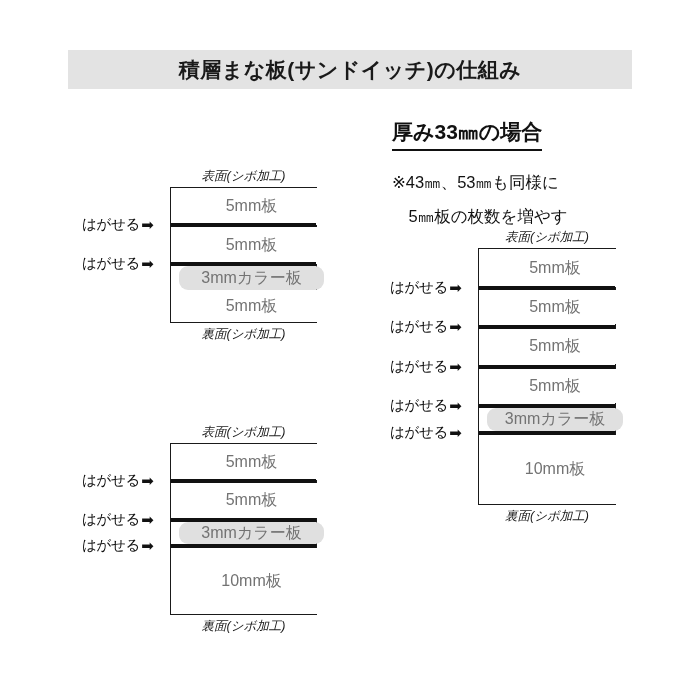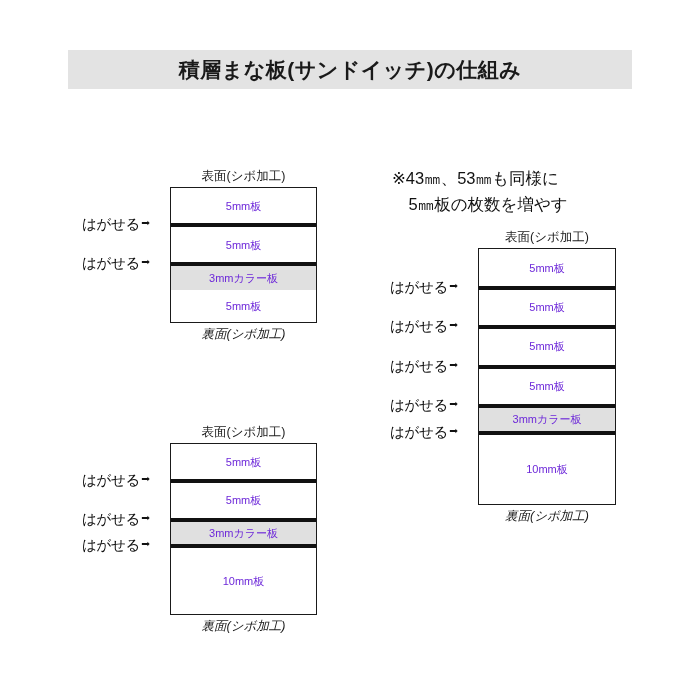--- a/index.html
+++ b/index.html
@@ -52,84 +52,84 @@
     font-size: 21px;
     font-weight: bold;
     white-space: nowrap;
     color: #111111;
     padding-bottom: 3px;
     border-bottom: 2px solid #111111;
   }
   .note {
     position: absolute;
     font-size: 16.5px;
-    line-height: 26px;
+    line-height: 34px;
     color: #111111;
     white-space: pre-line;
     font-weight: normal;
   }
 
   
   .stack {
     position: absolute;
   }
   .stack .face-label {
     position: absolute;
     left: 0;
     width: 100%;
     text-align: center;
     font-size: 12.5px;
     color: #1a1a1a;
     white-space: nowrap;
   }
-  .stack .face-top   { top: -19px; }
+  .stack .face-top   { top: -19px; font-style: italic; }
   .stack .face-bottom{ bottom: -20px; font-style: italic; }
 
   .board-box {
     position: absolute;
     left: 0;
     top: 0;
     box-sizing: border-box;
     border: 1.5px solid #1a1a1a;
     background: #ffffff;
   }
   .layer {
     position: absolute;
-    left: 0;
+    left: 8px;
     width: 100%;
     box-sizing: border-box;
     display: flex;
     align-items: center;
     justify-content: center;
-    font-size: 11px;
-    color: #6d28d9;
+    font-size: 16px;
+    color: #737373;
     white-space: nowrap;
     background: #ffffff;
   }
   .layer.color-layer {
     background: #e0e0e0;
+    border-radius: 9px;
   }
   .separator {
     position: absolute;
     left: 0;
     width: 100%;
     height: 4px;
     background: #111111;
   }
 
   
   .peel {
     position: absolute;
     display: flex;
     align-items: center;
     font-size: 14.5px;
     color: #111111;
     white-space: nowrap;
     transform: translateY(-50%);
-    font-family: Liberation Mono, monospace;
   }
   .peel .peel-text { letter-spacing: -0.3px; }
   .peel .arrow-icon {
     display: inline-block;
     margin-left: 1px;
     font-size: 15px;
     line-height: 1;
     color: #111111;
   }
 </style>
@@ -186,20 +186,21 @@
   </div>
   <div class="peel" style="left:82px; top:519px;">
     <span class="peel-text">はがせる</span>
     <span class="arrow-icon">➡</span>
   </div>
   <div class="peel" style="left:82px; top:545px;">
     <span class="peel-text">はがせる</span>
     <span class="arrow-icon">➡</span>
   </div>
 
+  <div class="section-heading" style="left:392px; top:118px;">厚み33㎜の場合</div>
 
   <div class="note" style="left:392px; top:165px;">※43㎜、53㎜も同様に
 　5㎜板の枚数を増やす</div>
 
   <div class="stack" style="left:478px; top:248px; width:138px; height:257px;">
     <div class="face-label face-top">表面(シボ加工)</div>
     <div class="board-box" style="width:138px; height:257px;">
       <div class="layer" style="top:0px; height:38px;">5mm板</div>
       <div class="separator" style="top:37px;"></div>
       <div class="layer" style="top:41px; height:34px;">5mm板</div>

